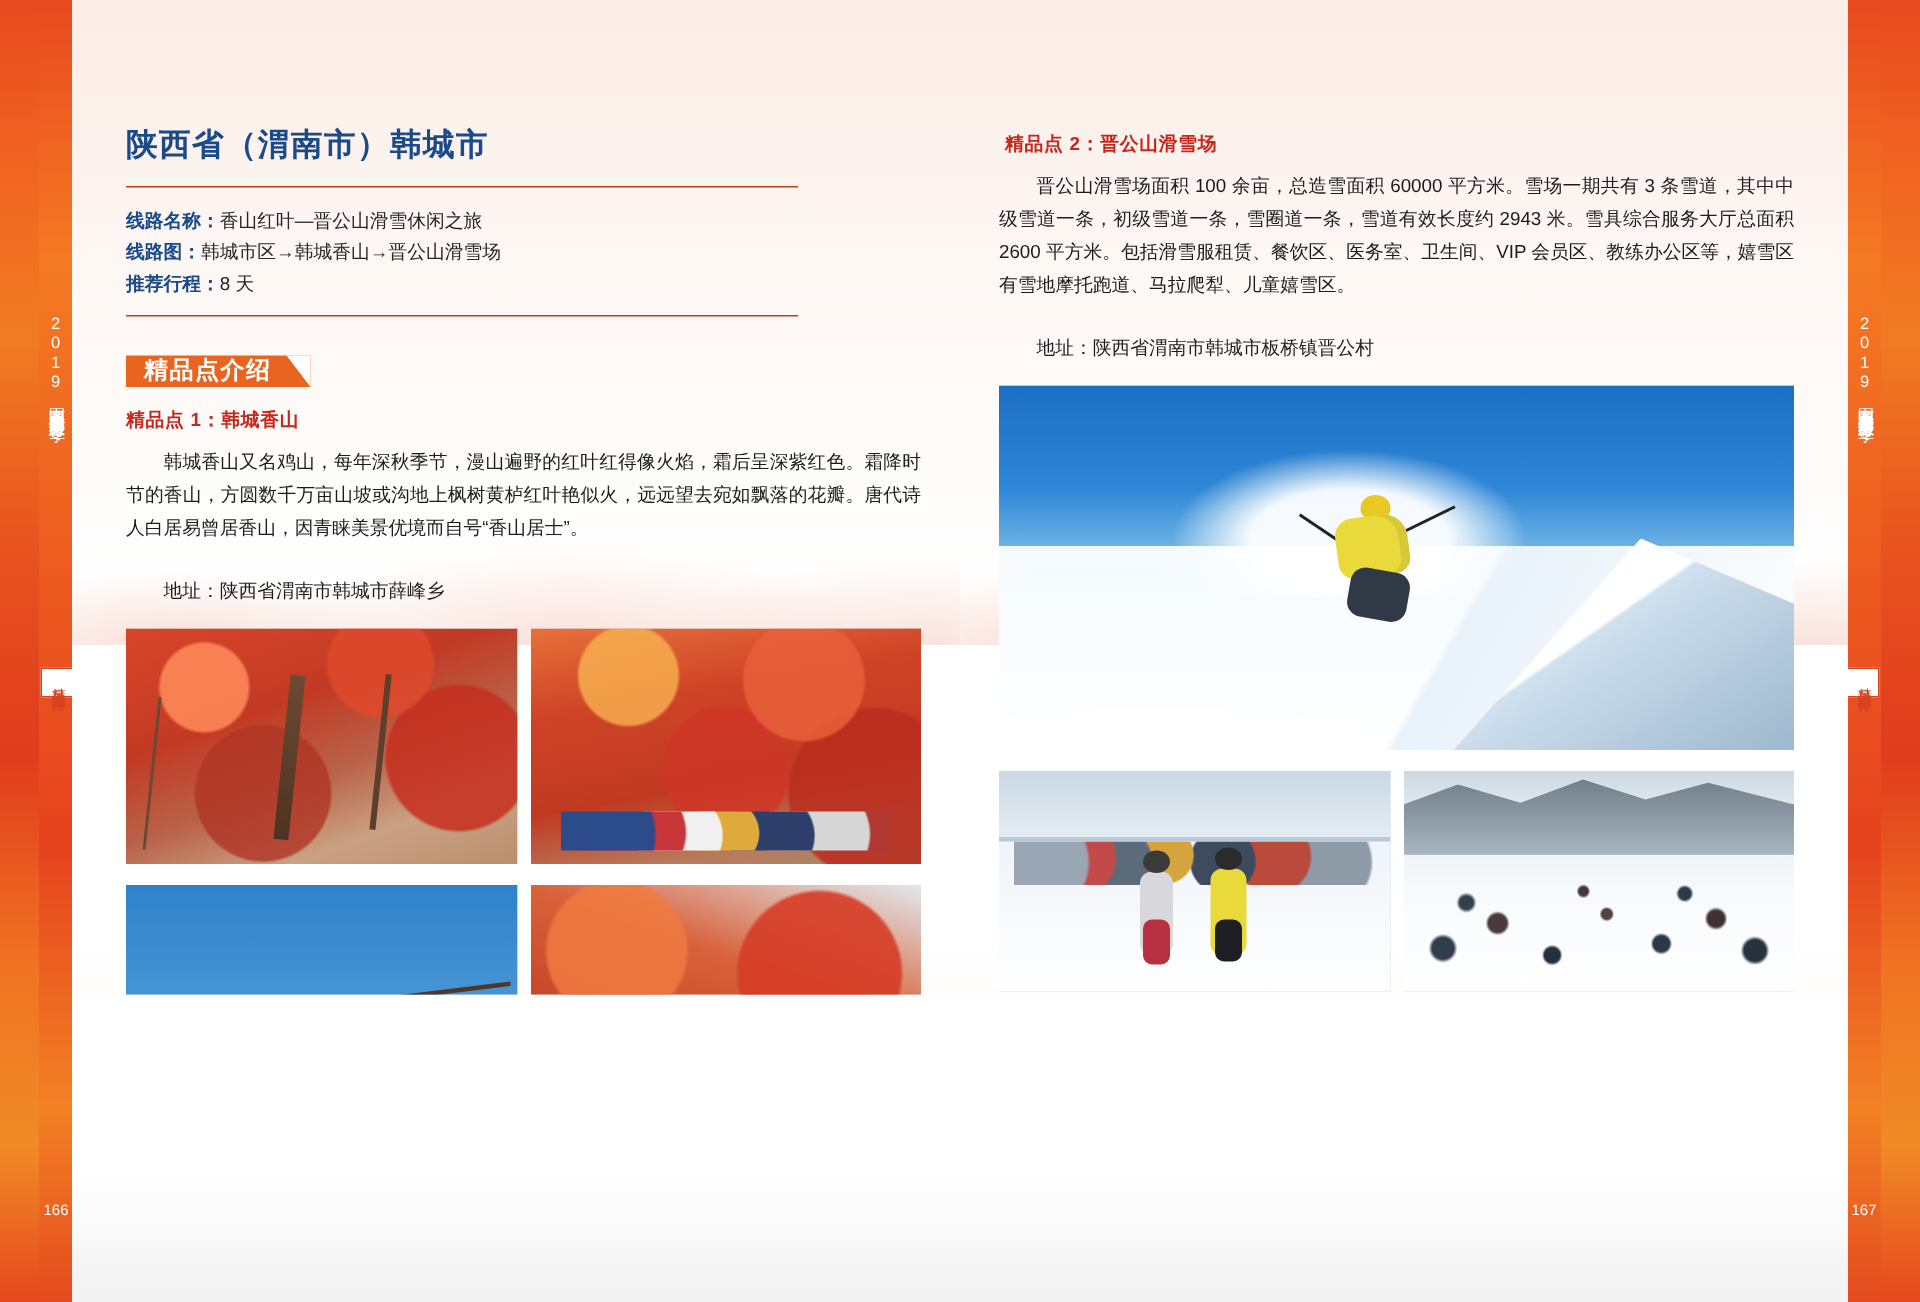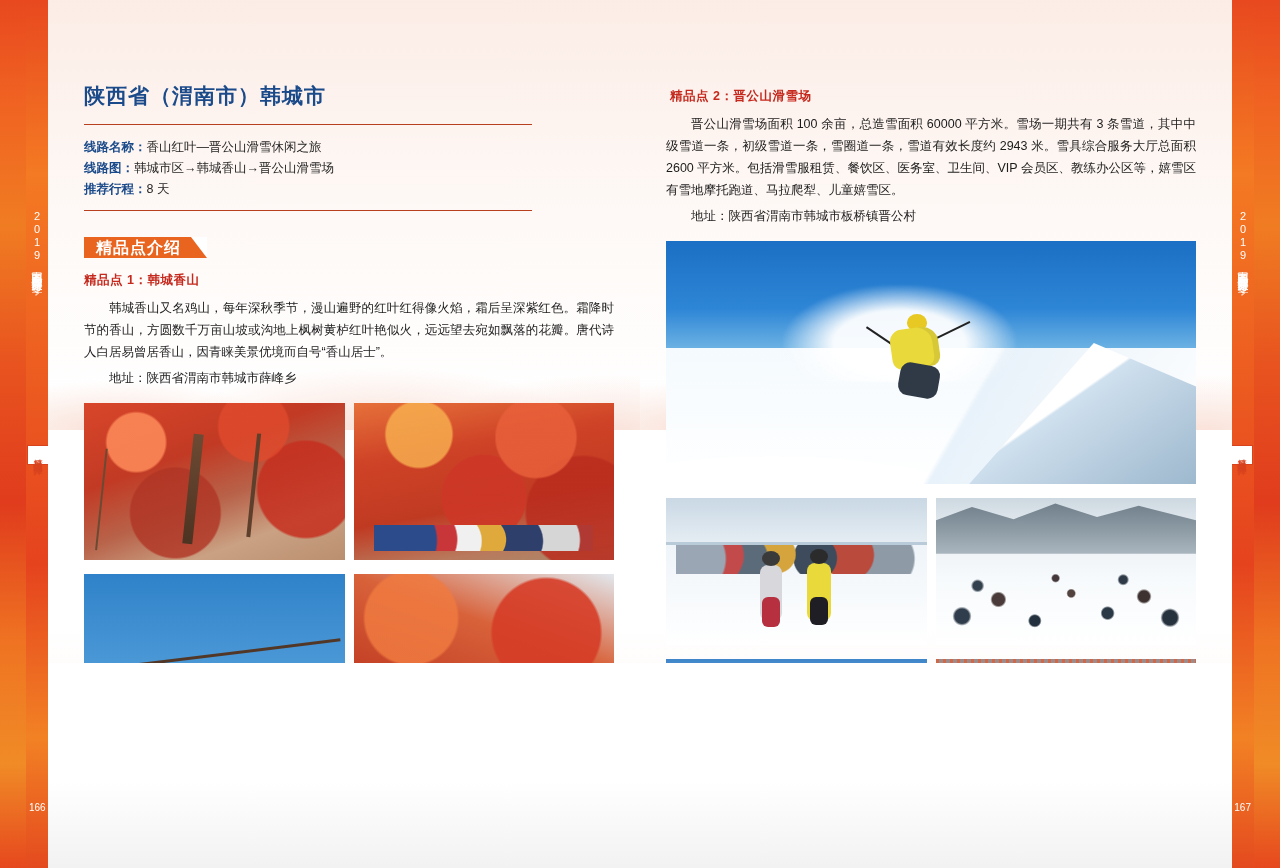--- a/index.html
+++ b/index.html
@@ -206,21 +206,21 @@
   }
   .para {
     margin-top: 8px;
     font-size: 12.5px;
     line-height: 22px;
     color: #1c1c1c;
     text-align: justify;
     text-indent: 25px;
   }
   .addr {
-    margin-top: 4px;
+    margin-top: 20px;
     font-size: 12.5px;
     line-height: 22px;
     color: #1c1c1c;
     text-indent: 25px;
   }
 
   
   .grid2 {
     display: grid;
     grid-template-columns: 1fr 1fr;

